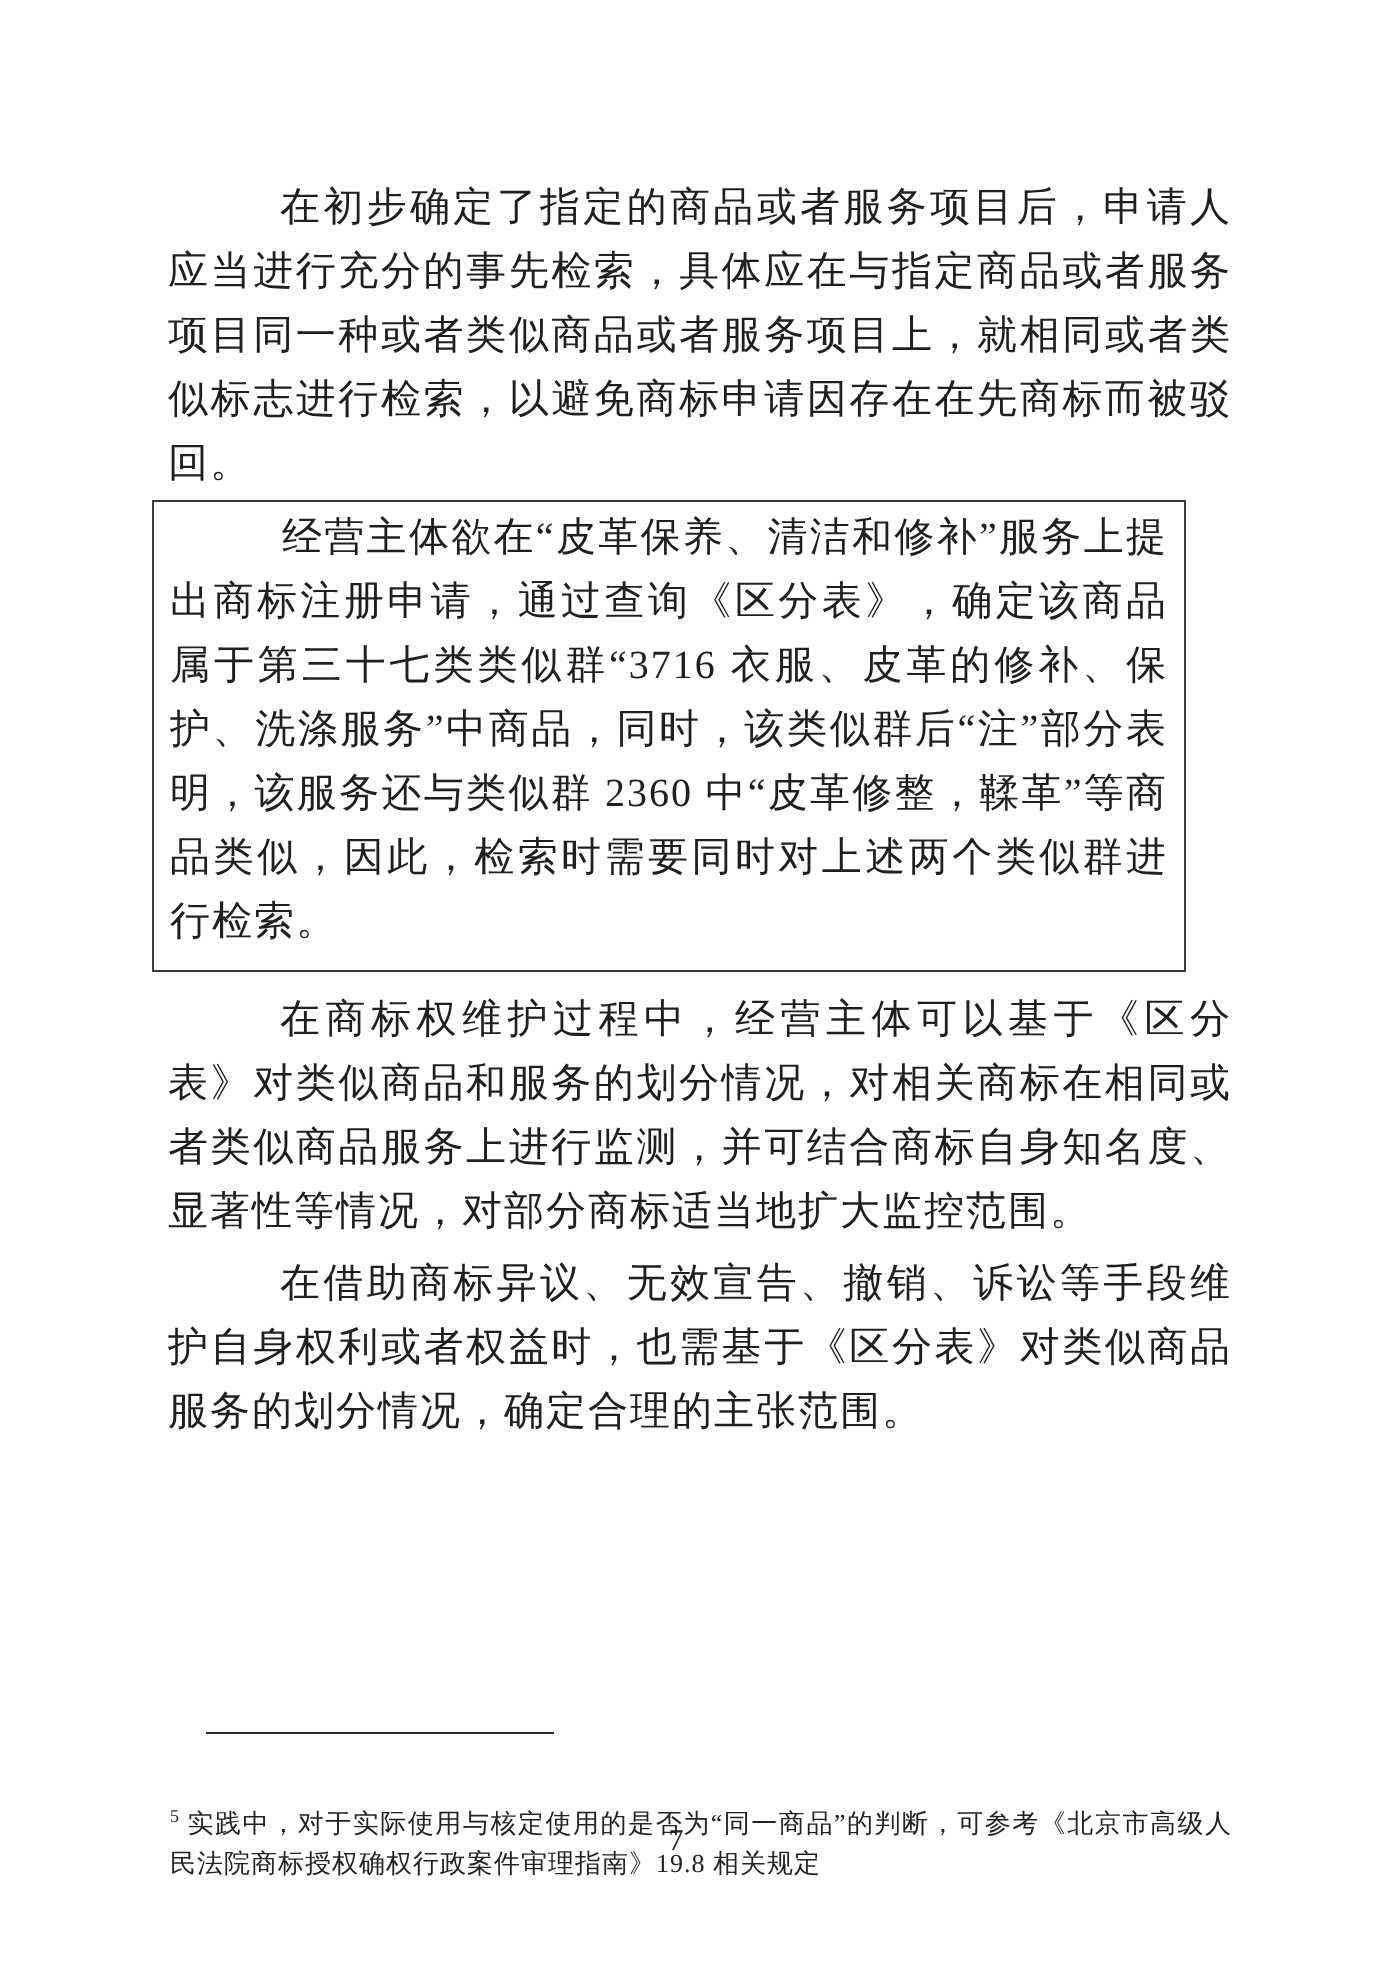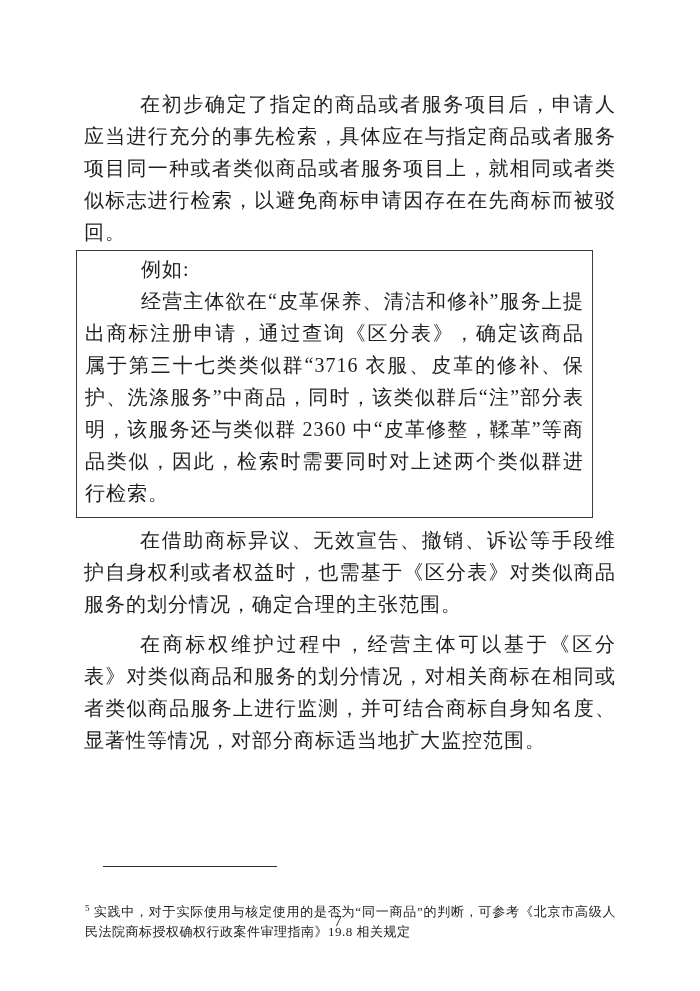--- a/index.html
+++ b/index.html
@@ -90,28 +90,27 @@
 </head>
 <body>
 
 <div class="page">
 
   <div class="content">
 
     <p class="body-p">在初步确定了指定的商品或者服务项目后，申请人应当进行充分的事先检索，具体应在与指定商品或者服务项目同一种或者类似商品或者服务项目上，就相同或者类似标志进行检索，以避免商标申请因存在在先商标而被驳回。</p>
 
     <div class="example-box">
-      <p class="box-label">例如:</p>
       <p class="box-body">经营主体欲在“皮革保养、清洁和修补”服务上提出商标注册申请，通过查询《区分表》，确定该商品属于第三十七类类似群“3716 衣服、皮革的修补、保护、洗涤服务”中商品，同时，该类似群后“注”部分表明，该服务还与类似群 2360 中“皮革修整，鞣革”等商品类似，因此，检索时需要同时对上述两个类似群进行检索。</p>
     </div>
 
 
+    <p class="body-p mt8">在商标权维护过程中，经营主体可以基于《区分表》对类似商品和服务的划分情况，对相关商标在相同或者类似商品服务上进行监测，并可结合商标自身知名度、显著性等情况，对部分商标适当地扩大监控范围。</p>
+
     <p class="body-p mt4">在借助商标异议、无效宣告、撤销、诉讼等手段维护自身权利或者权益时，也需基于《区分表》对类似商品服务的划分情况，确定合理的主张范围。</p>
-
-    <p class="body-p mt8">在商标权维护过程中，经营主体可以基于《区分表》对类似商品和服务的划分情况，对相关商标在相同或者类似商品服务上进行监测，并可结合商标自身知名度、显著性等情况，对部分商标适当地扩大监控范围。</p>
 
   </div>
 
   <div class="footnote-sep"></div>
 
   <div class="footnote"><sup class="sup-ref">5</sup><span>实践中，对于实际使用与核定使用的是否为“同一商品”的判断，可参考《北京市高级人民法院商标授权确权行政案件审理指南》19.8 相关规定</span></div>
 
   <div class="page-number">7</div>
 
 </div>

